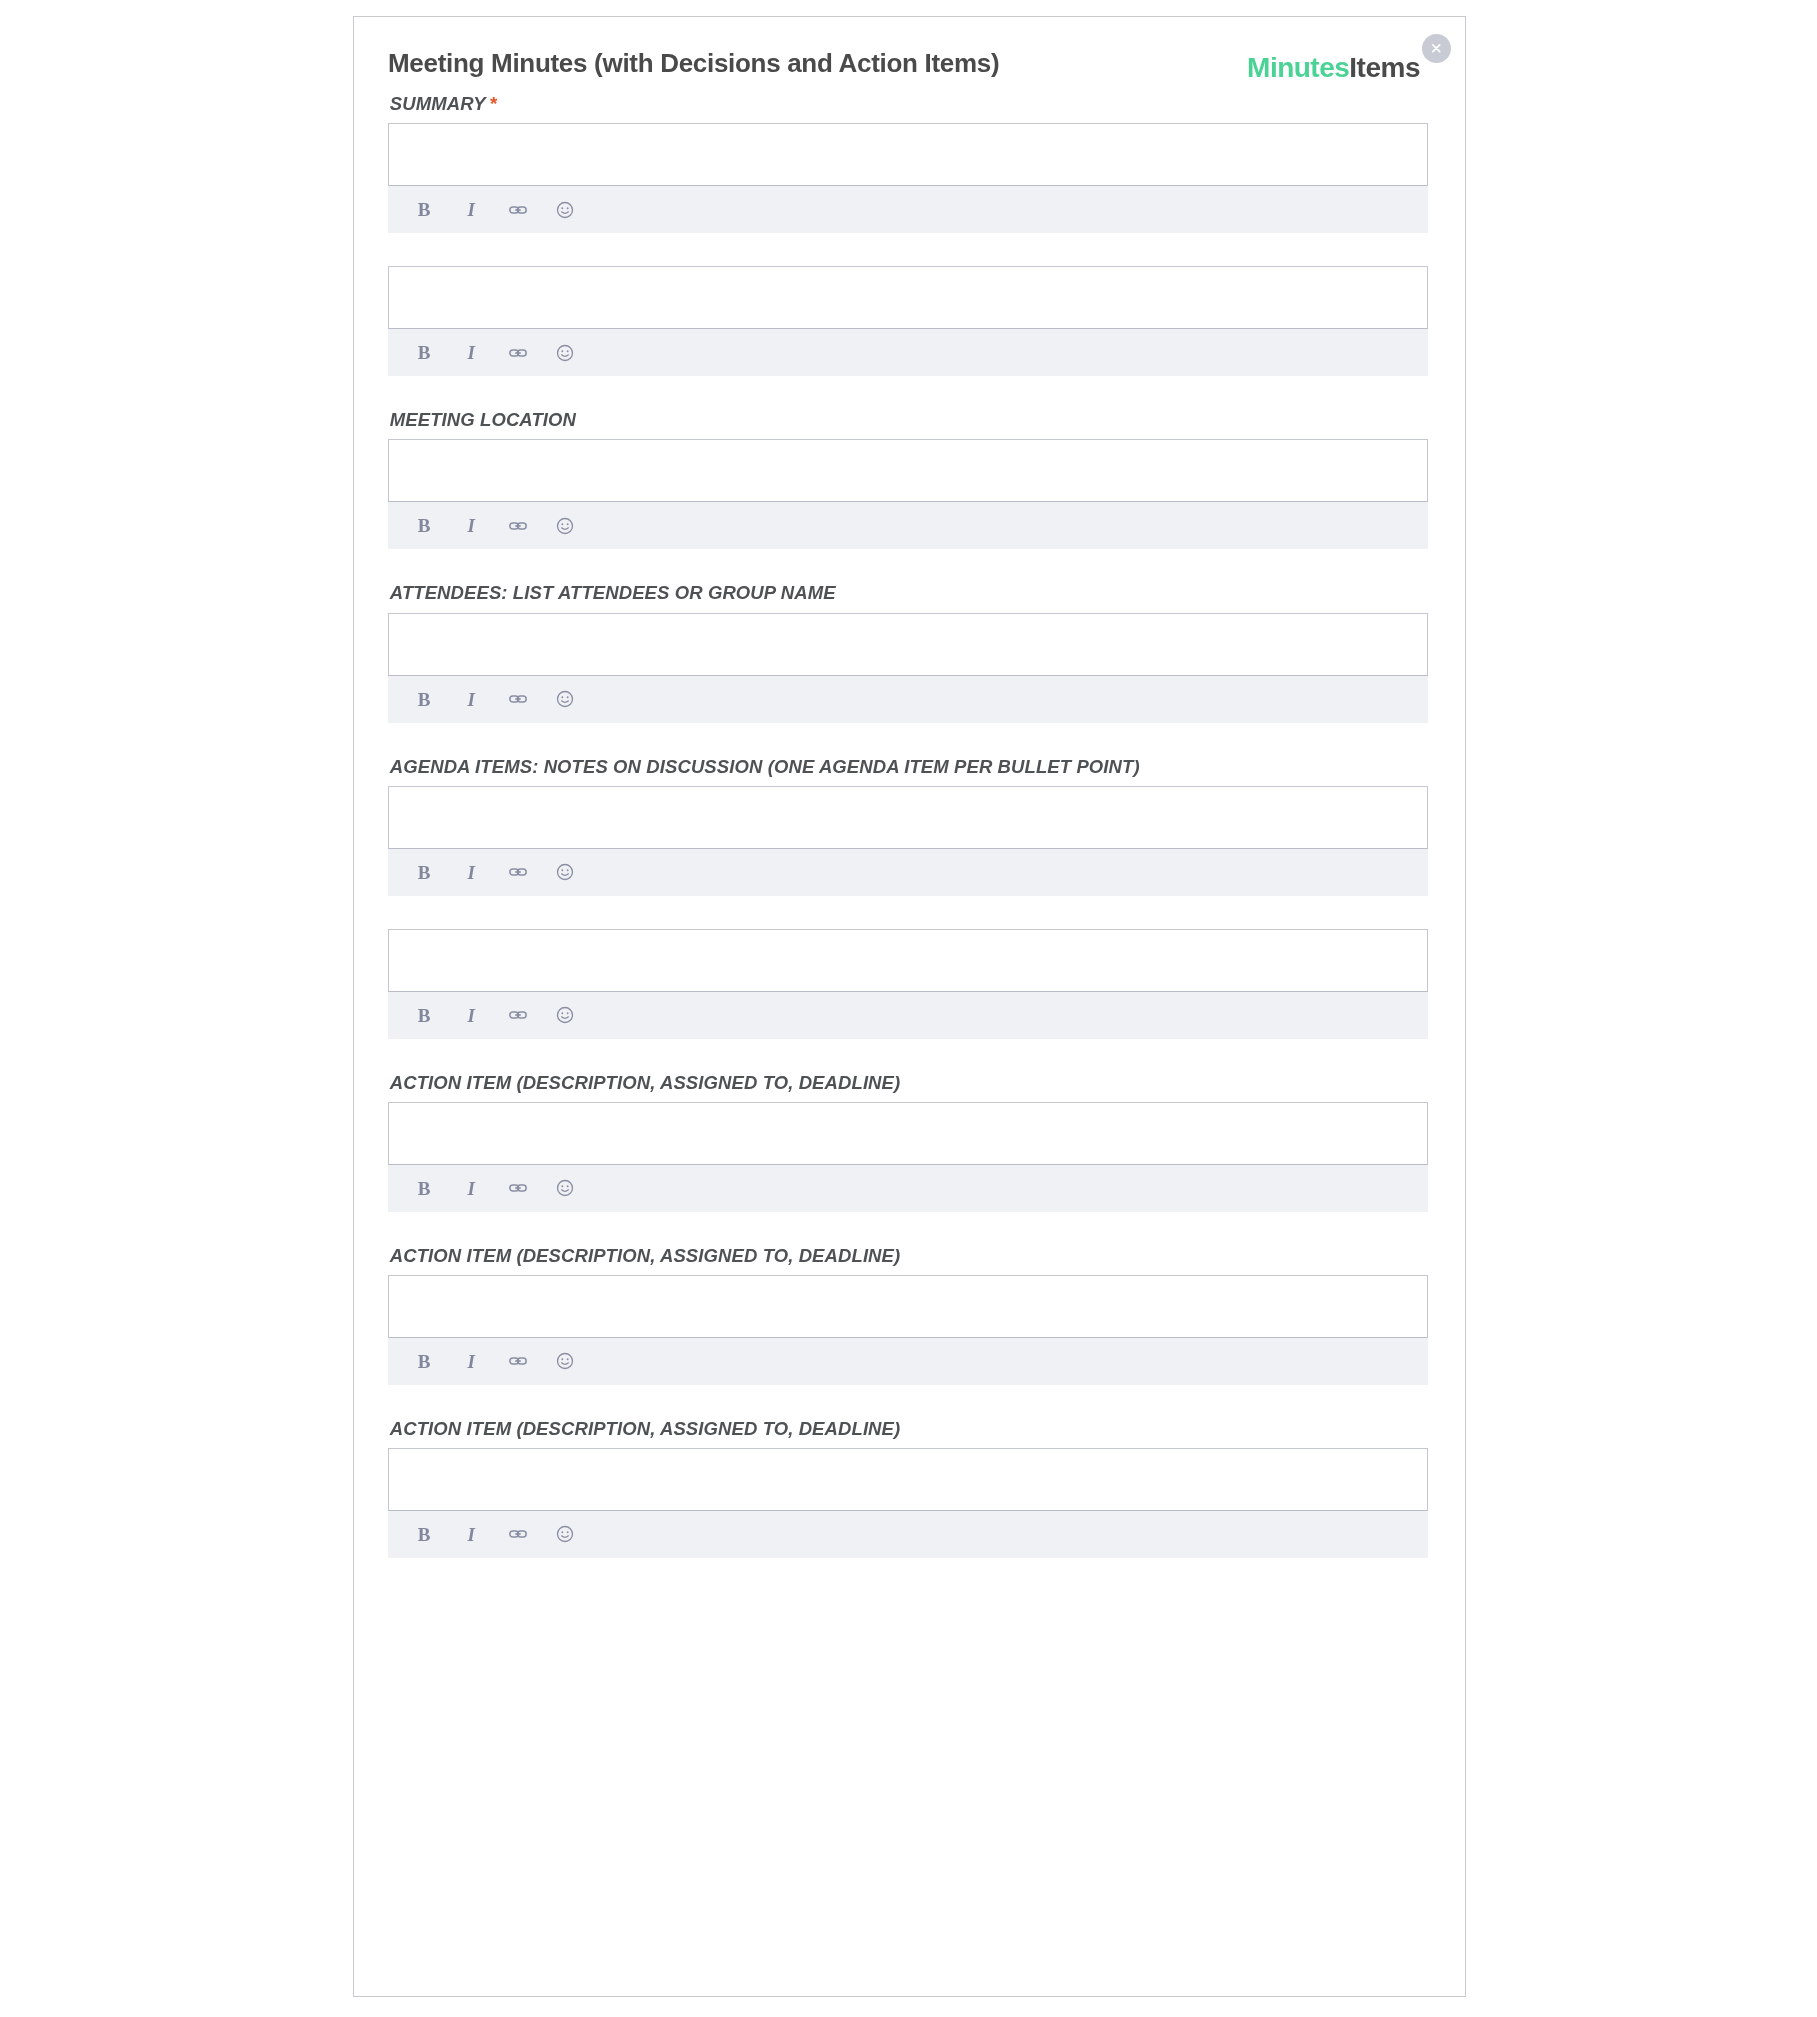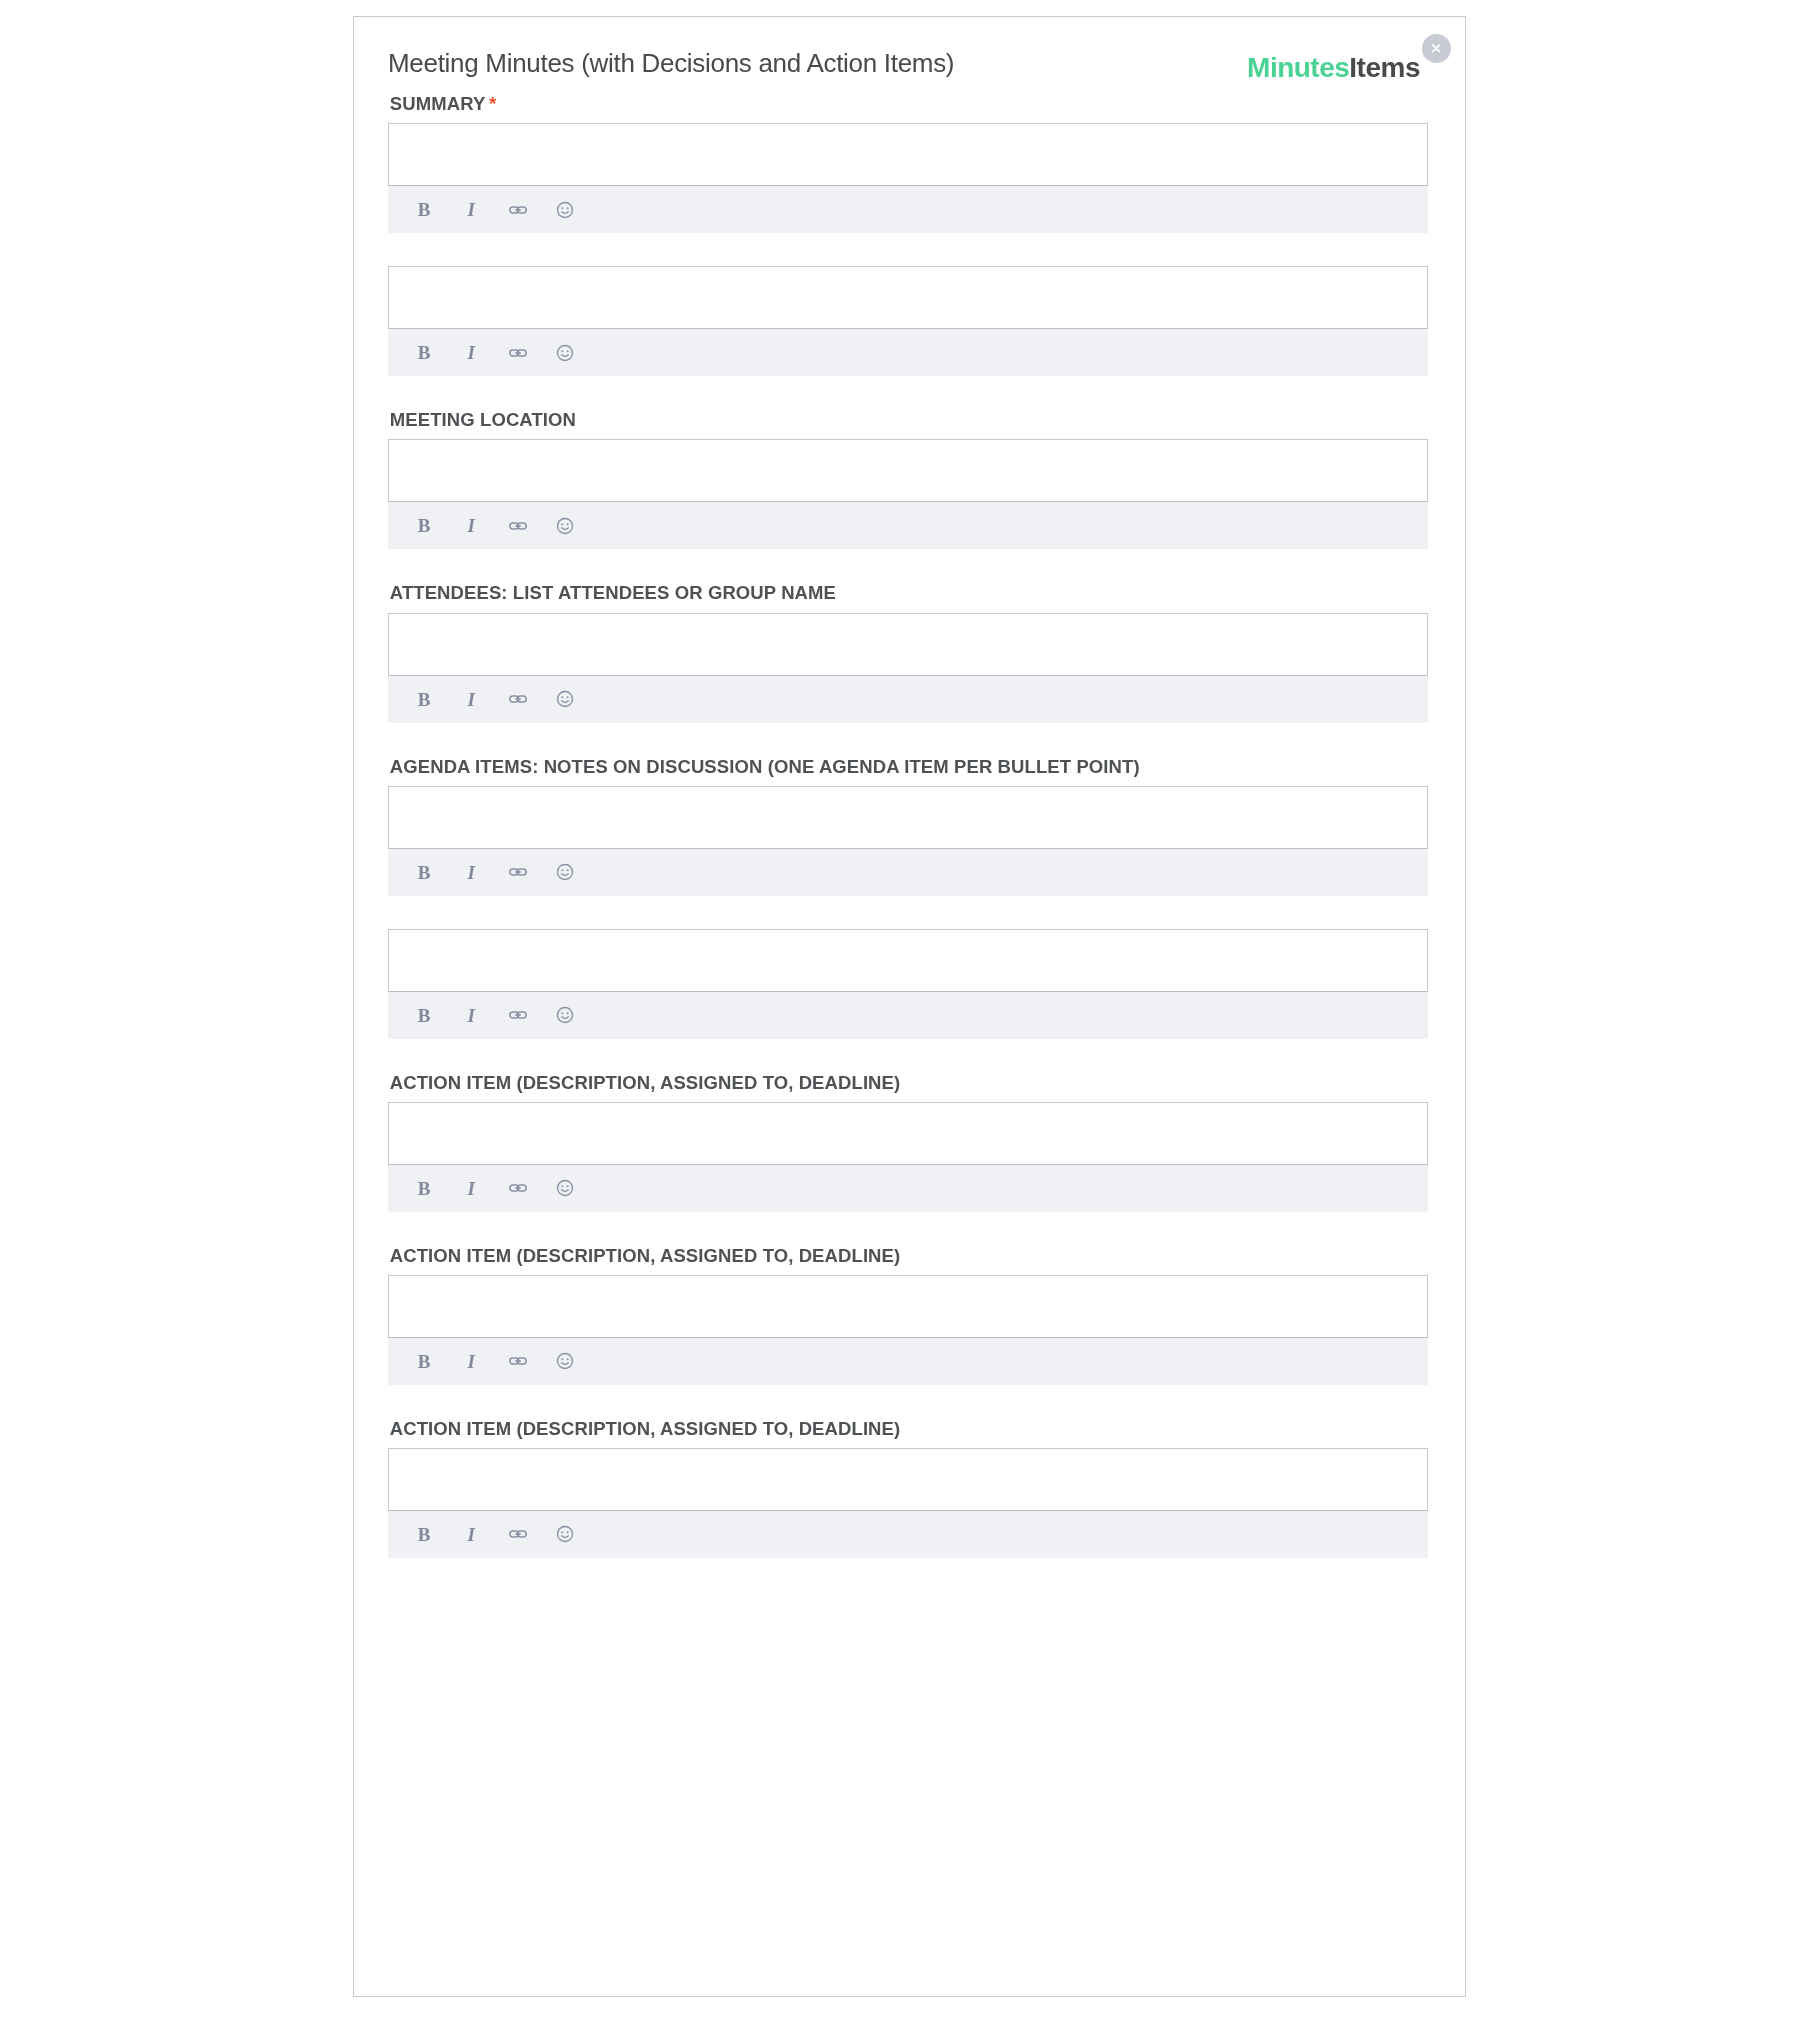--- a/index.html
+++ b/index.html
@@ -33,21 +33,21 @@
   }
 
   
   .form-header {
     position: relative;
     height: 45px;
     margin-bottom: 1.8px;
   }
   .form-title {
     font-size: 26px;
-    font-weight: normal;
+    font-weight: bold;
     color: #4a4a4a;
     letter-spacing: -0.3px;
     line-height: 31px;
     margin: 0;
     padding: 0;
     white-space: nowrap;
   }
   .brand-logo {
     position: absolute;
     right: 11px;
@@ -81,20 +81,21 @@
 
   .field-label {
     font-size: 18.5px;
     font-weight: bold;
     color: #4f5255;
     letter-spacing: 0.1px;
     text-transform: uppercase;
     line-height: 22px;
     margin: 0 0 8.1px 1.8px;
     white-space: nowrap;
+    font-style: italic;
   }
   .field-label .req {
     color: #e9552b;
     font-size: 19px;
     font-weight: bold;
     margin-left: 3.6px;
   }
   .summary-label {
     margin-top: -1.8px;
   }

